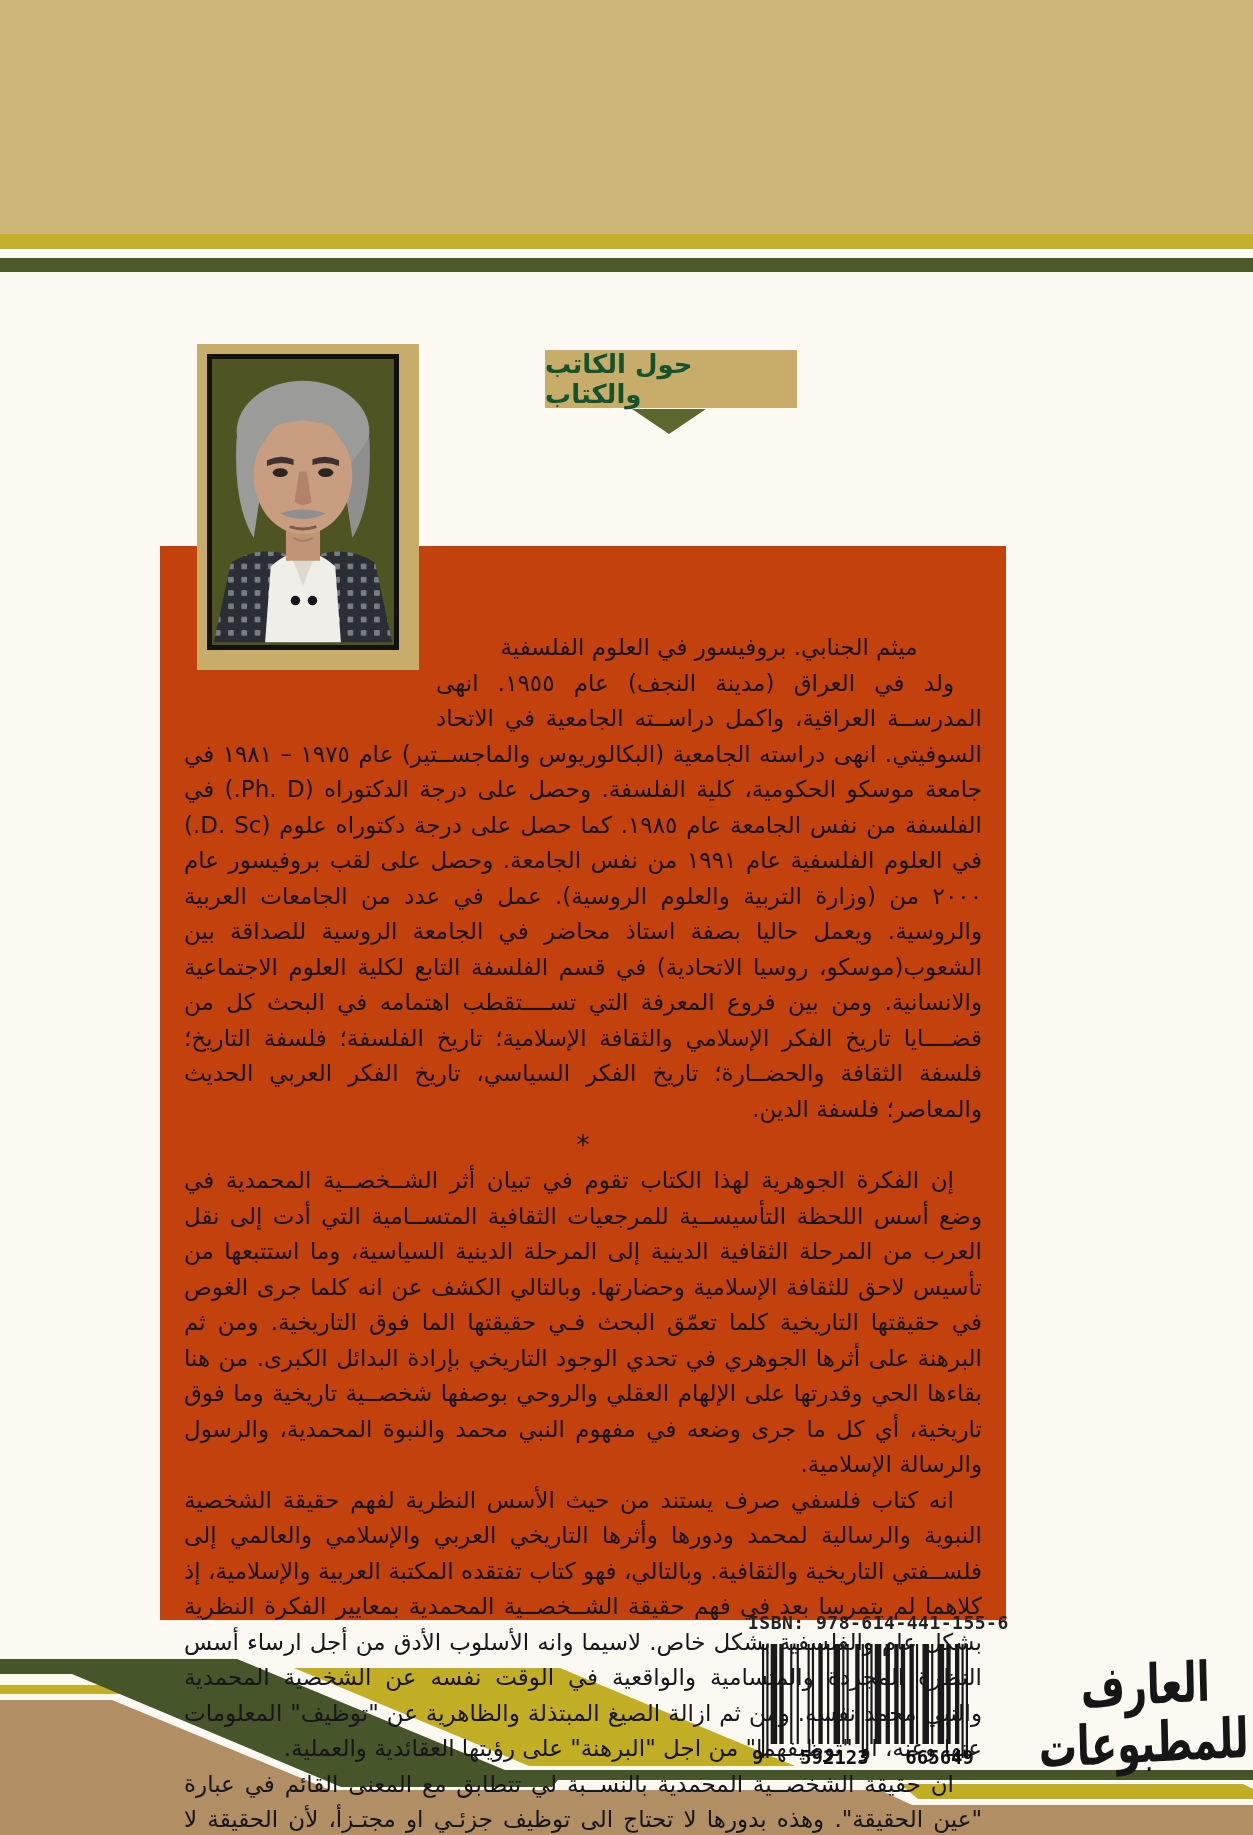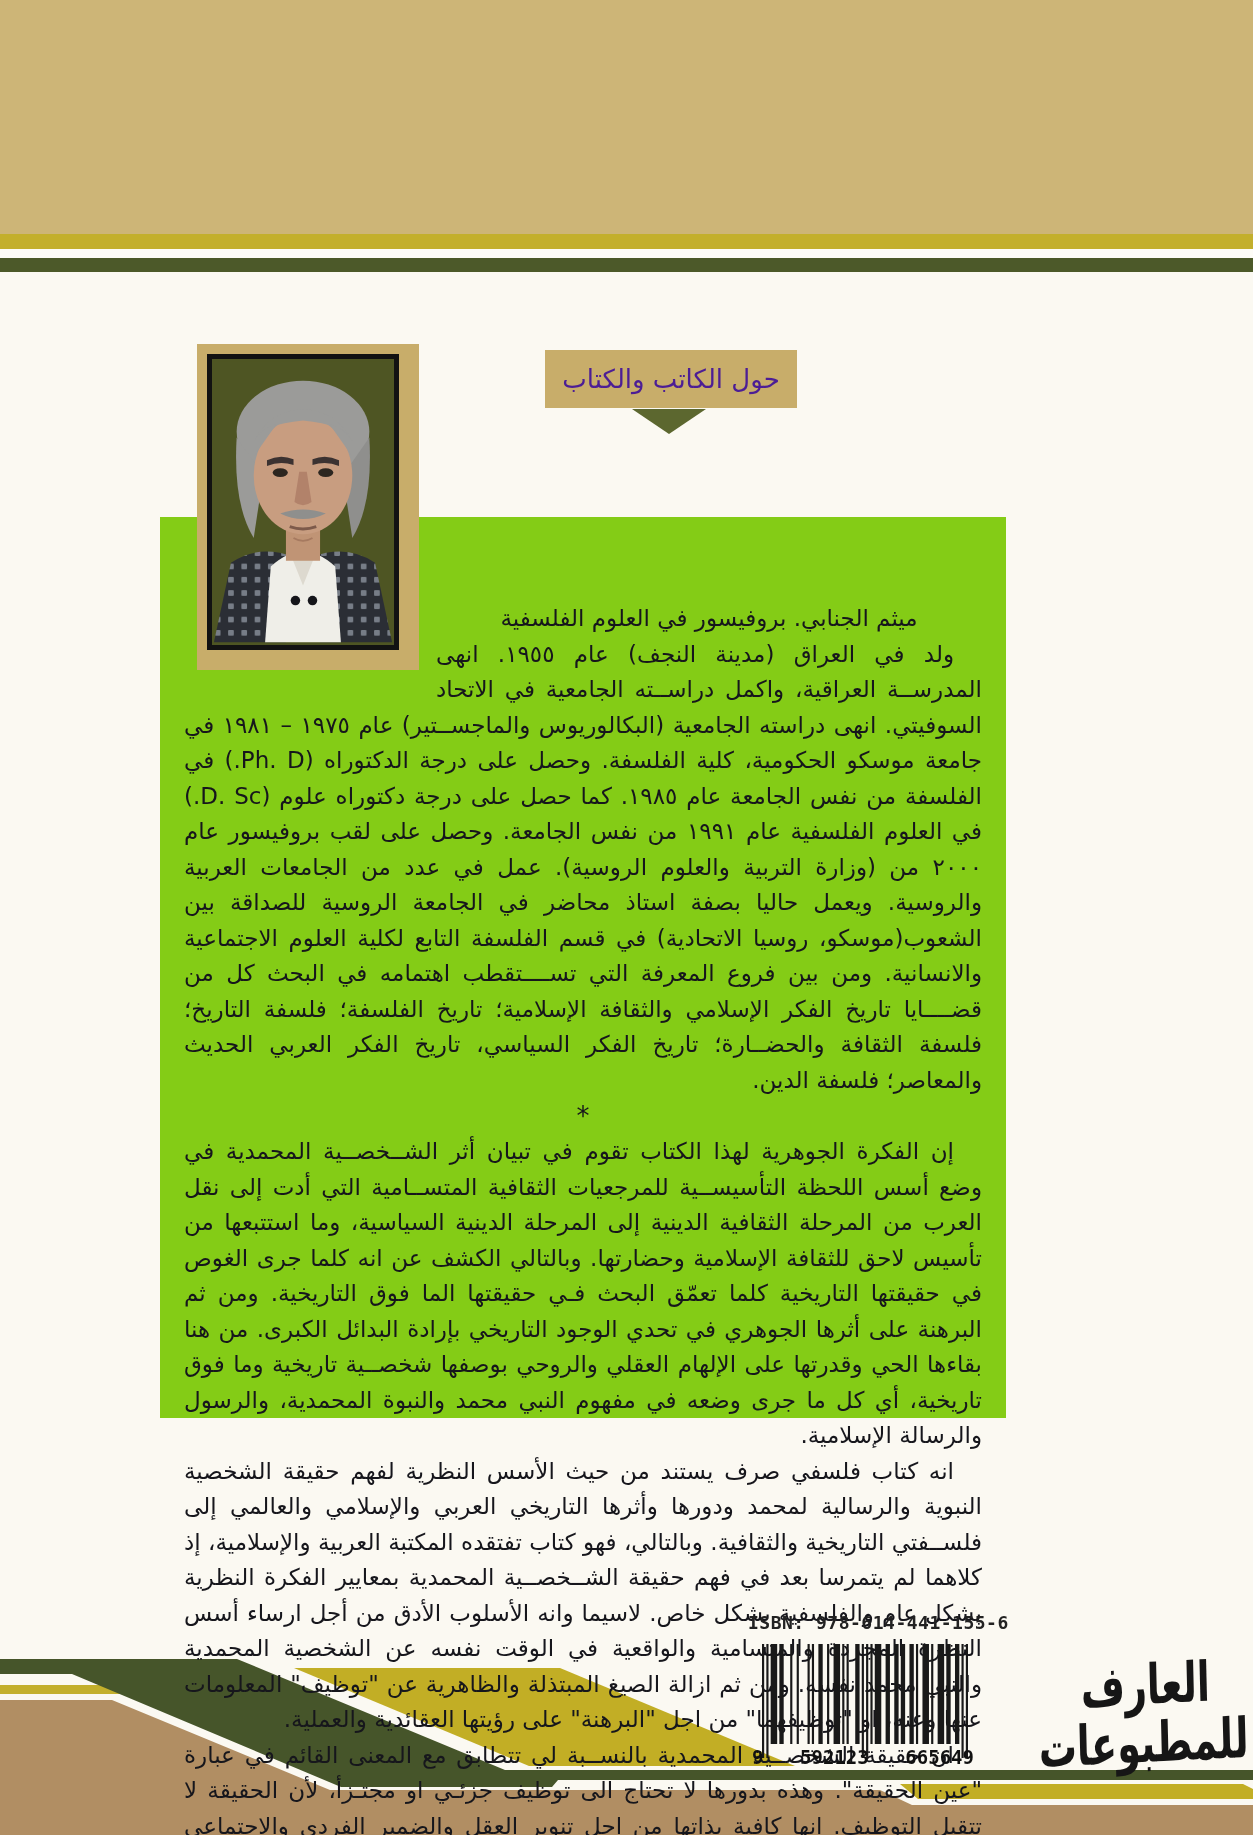--- a/index.html
+++ b/index.html
@@ -8,26 +8,26 @@
 
   
   .top-band{position:absolute;left:0;top:0;width:1253px;height:234px;background:#cdb577;}
   .stripe-yellow-top{position:absolute;left:0;top:234px;width:1253px;height:15px;background:#c3af2c;}
   .stripe-white-top{position:absolute;left:0;top:249px;width:1253px;height:9px;background:#fdfcf7;}
   .stripe-olive-top{position:absolute;left:0;top:258px;width:1253px;height:14px;background:#4c5929;}
 
   
   .title-box{position:absolute;left:545px;top:350px;width:252px;height:58px;background:#c8ad6a;
     display:flex;align-items:center;justify-content:center;}
-  .title-box span{font-size:26px;font-weight:normal;color:#4c1d95;letter-spacing:0;}
+  .title-box span{font-size:26px;font-weight:bold;color:#14532d;letter-spacing:0;}
   .pointer-triangle{position:absolute;left:632px;top:409px;width:0;height:0;
     border-left:37px solid transparent;border-right:37px solid transparent;border-top:25px solid #5c672f;}
 
   
-  .about-box{position:absolute;left:160px;top:517px;width:846px;height:901px;background:#84cc16;
+  .about-box{position:absolute;left:160px;top:546px;width:846px;height:1074px;background:#c2410c;
     box-sizing:border-box;padding:84px 24px 10px 24px;direction:rtl;}
   .about-box .photo-spacer{float:left;width:252px;height:76px;}
   .about-text{font-size:23px;line-height:35.5px;color:#16161c;text-align:justify;}
   .about-text .heading{text-align:center;margin:0;}
   .about-text p.para{margin:0;text-indent:28px;}
   .about-text .star-sep{text-align:center;margin:0;line-height:36px;font-size:26px;}
 
   
   .photo-frame{position:absolute;left:197px;top:344px;width:202px;height:306px;
     border:10px solid #c8ad6a;background:#c8ad6a;}

